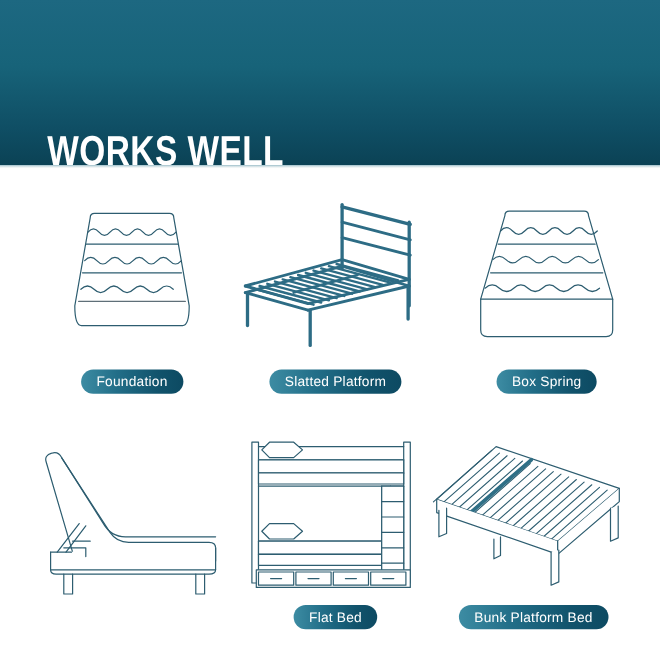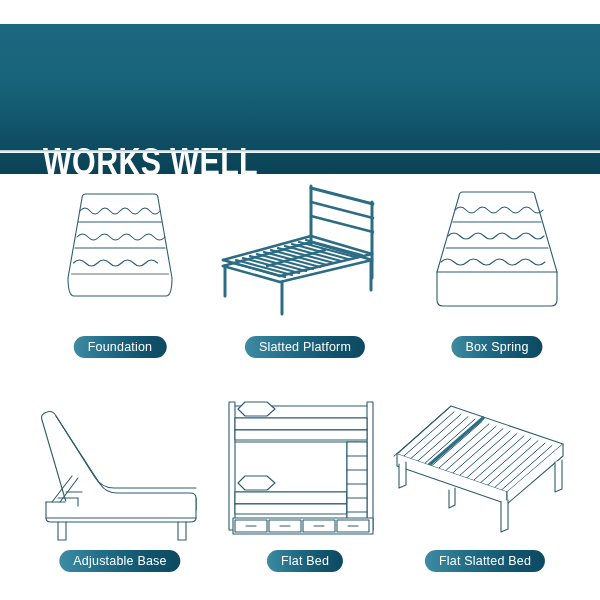--- a/index.html
+++ b/index.html
@@ -24,21 +24,20 @@
   }
 
   
   #header {
     position: absolute;
     left: 0; top: 0;
     width: 600px;
     height: 150px;
     background: linear-gradient(180deg, #1d6881 0%, #176379 40%, #0f4e64 78%, #0b4255 100%);
     overflow: hidden;
-    margin-top: 24px;
   }
   #header-underline {
     position: absolute;
     left: 0; top: 150px;
     width: 600px;
     height: 3px;
     background: linear-gradient(180deg, #9dbfc9 0%, #e8eff1 60%, #fdfdfb 100%);
   }
 
   #title {
@@ -223,21 +222,20 @@
           <path d="M40,110 L58,86"></path>
 
           <path d="M38,106 L58,106 L58,114"></path>
           <path d="M46,100 L62,100"></path>
 
           <path d="M38,130 L38,148 L46,148 L46,130"></path>
           <path d="M158,130 L158,148 L166,148 L166,130"></path>
         </g>
       </svg>
     </div>
-    <div class="pill">Adjustable Base</div>
   </div>
 
   <div class="card" id="card-bunk">
     <div class="art">
       <svg viewBox="0 0 200 160" xmlns="http://www.w3.org/2000/svg">
         <g fill="none" stroke="#2d5d70" stroke-width="1.1" stroke-linejoin="round" stroke-linecap="round">
 
           <rect x="24" y="10" width="6" height="128" fill="#ffffff"></rect>
           <rect x="162" y="10" width="6" height="128" fill="#ffffff"></rect>
 
@@ -317,16 +315,16 @@
           <path d="M12,62 L12,74 L122,112 L122,100" fill="#ffffff"></path>
           <path d="M122,100 L122,112 L178,64 L178,52" fill="#ffffff"></path>
 
           <path d="M14,72 L14,96 L21,93 L21,70" fill="#ffffff"></path>
           <path d="M116,110 L116,140 L123,137 L123,108" fill="#ffffff"></path>
           <path d="M170,70 L170,100 L177,97 L177,68" fill="#ffffff"></path>
           <path d="M64,98 L64,116 L70,113 L70,96" fill="#ffffff"></path>
         </g>
       </svg>
     </div>
-    <div class="pill">Flat Slatted Bed</div>
+    <div class="pill">Bunk Platform Bed</div>
   </div>
 
 </div>
 
 </body></html>

